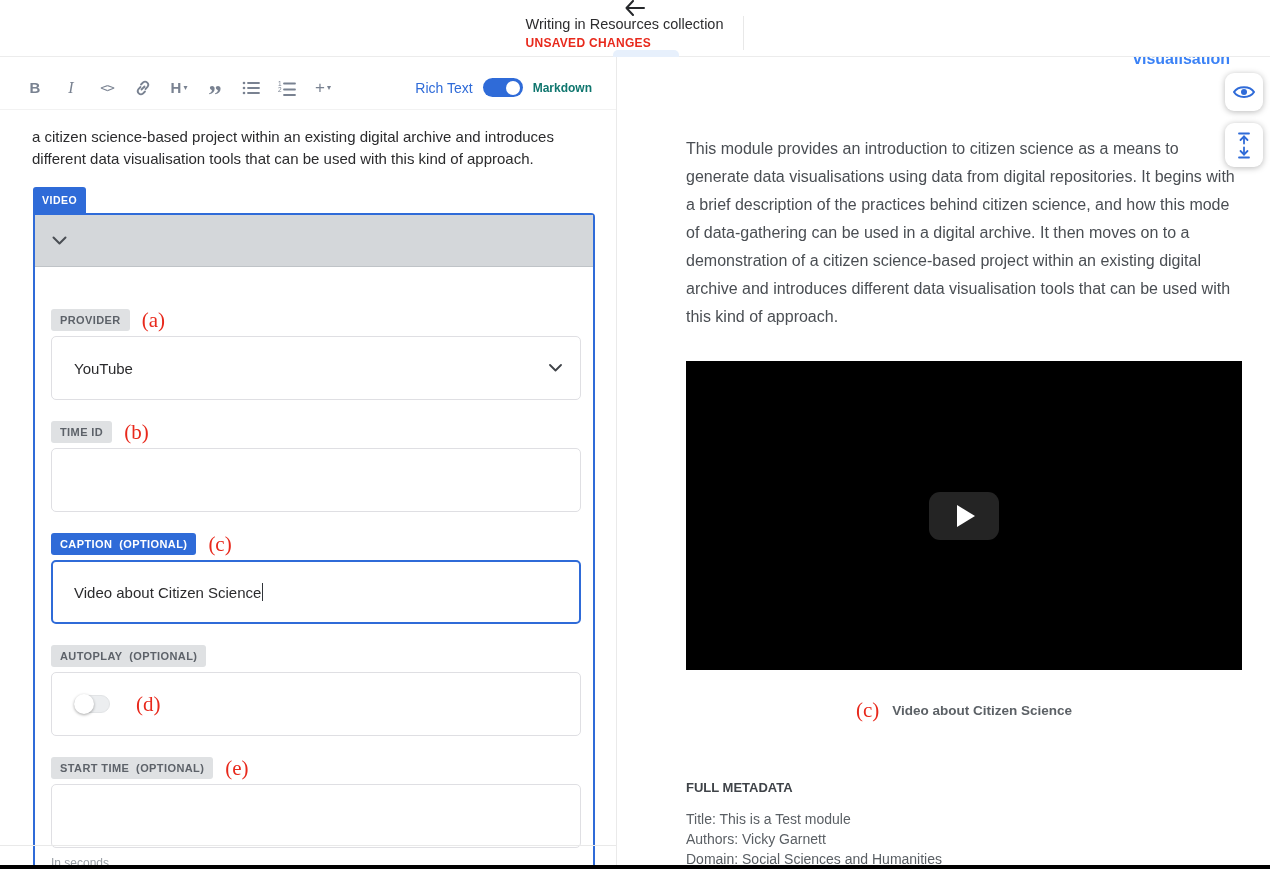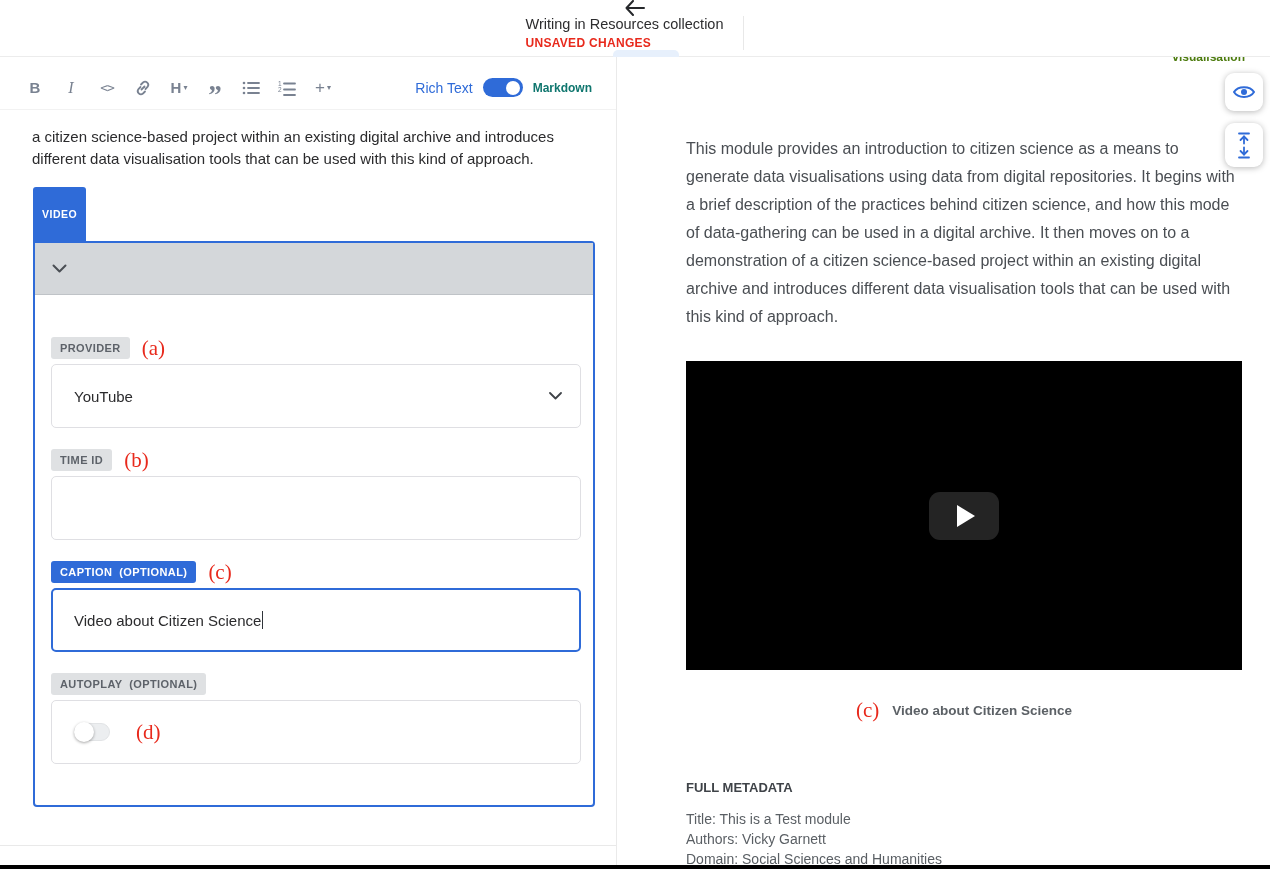--- a/index.html
+++ b/index.html
@@ -42,21 +42,21 @@
   .mode-group { margin-left: auto; display: flex; align-items: center; gap: 10px; }
   .rich-label { color: var(--blue, #2f6bd8); font-size: 14px; }
   .md-label { color: #0f766e; font-size: 12px; font-weight: bold; }
   .toggle { width: 40px; height: 19px; border-radius: 10px; background: var(--blue, #2f6bd8); position: relative; cursor: pointer; }
   .toggle .knob { position: absolute; right: 3px; top: 2.5px; width: 14px; height: 14px; border-radius: 50%; background: #fff; }
 
   .ed-body { padding: 16px 32px 0; font-size: 15px; line-height: 22px; color: #2b2b2d; width: 605px; }
 
   .widget-outer { margin: 17px 0 0 33px; width: 562px; }
   .widget-badge { display: inline-block; background: var(--blue, #2f6bd8); color: #fff; font-size: 10.5px;
-    font-weight: 700; letter-spacing: .5px; padding: 21px 9px; border-radius: 3px 3px 0 0; text-align: right; }
+    font-weight: 700; letter-spacing: .5px; padding: 7px 9px; border-radius: 3px 3px 0 0; text-align: right; }
   .widget-box { border: 2px solid var(--blue, #2f6bd8); border-radius: 0 4px 4px 4px; background: #fff; }
   .widget-header { height: 52px; background: #d4d7da; border-bottom: 1px solid #bfc3c7;
     display: flex; align-items: center; padding: 0 17px; cursor: pointer; }
   .widget-content { padding: 42px 16px 20px; }
 
   .field { margin-bottom: 21px; }
   .field.last { margin-bottom: 0; }
   .label-row { display: flex; align-items: center; gap: 12px; margin-bottom: 5px; }
   .field-label { display: inline-block; background: #dfe1e3; color: #5d6269; font-size: 11px; font-weight: 700;
     letter-spacing: .4px; padding: 5px 9px; border-radius: 3px; white-space: pre; }
@@ -73,21 +73,21 @@
   .switch-off { width: 36px; height: 18px; border-radius: 9px; background: #eceef0; border: 1px solid #e2e4e6;
     position: relative; cursor: pointer; flex: none; }
   .switch-off .knob { position: absolute; left: -1px; top: -2px; width: 20px; height: 20px; border-radius: 50%;
     background: #fff; box-shadow: 0 1px 3px rgba(0,0,0,.35); }
   .autoplay-annot { margin-left: 26px; }
   .hint { font-size: 12px; color: #9aa0a6; margin-top: 8px; }
   .editor-bottom-line { position: absolute; left: 0; right: 0; top: 788px; border-top: 1px solid #e9e9e9; }
 
   
   .preview-pane { flex: 1; position: relative; overflow: hidden; padding: 0 28px 0 69px; background: #fff; }
-  .partial-heading { position: absolute; top: -7px; right: 25px; font-size: 12px; font-weight: 600; color: #4d7c0f; }
+  .partial-heading { position: absolute; top: -7px; right: 40px; font-size: 16px; font-weight: 600; color: #3b82f6; }
   .preview-body { margin-top: 78px; width: 556px; font-size: 16px; line-height: 28px; color: #4a4e53; }
   .video-box { width: 556px; height: 309px; background: #000; margin-top: 30px; position: relative; cursor: pointer; }
   .play-btn { position: absolute; left: 50%; top: 50%; transform: translate(-50%,-50%);
     width: 70px; height: 48px; background: #242424; border-radius: 11px;
     display: flex; align-items: center; justify-content: center; }
   .play-tri { width: 0; height: 0; border-left: 18px solid #fff; border-top: 11px solid transparent;
     border-bottom: 11px solid transparent; margin-left: 4px; }
   .caption-row { width: 556px; display: flex; align-items: center; justify-content: center; gap: 13px; margin-top: 26px; height: 28px; }
   .caption-text { font-size: 13.5px; font-weight: 700; color: #5c6166; }
   .metadata { margin-top: 56px; }
@@ -230,20 +230,28 @@
               <span class="field-label">AUTOPLAY  (OPTIONAL)</span>
             </div>
             <div class="control">
               <div class="switch-off">
                   <div class="knob"></div>
                 </div>
               <span class="annotation autoplay-annot">(d)</span>
             </div>
           </div>
 
+          <div class="field last">
+            <div class="label-row">
+              <span class="field-label">START TIME  (OPTIONAL)</span>
+              <span class="annotation">(e)</span>
+            </div>
+            <input class="control" value="" style="">
+            <div class="hint">In seconds</div>
+          </div>
 
         </div>
       </div>
     </div>
 
     <div class="editor-bottom-line"></div>
   </div>
 
   <div class="preview-pane">
     <div class="partial-heading">visualisation</div>

